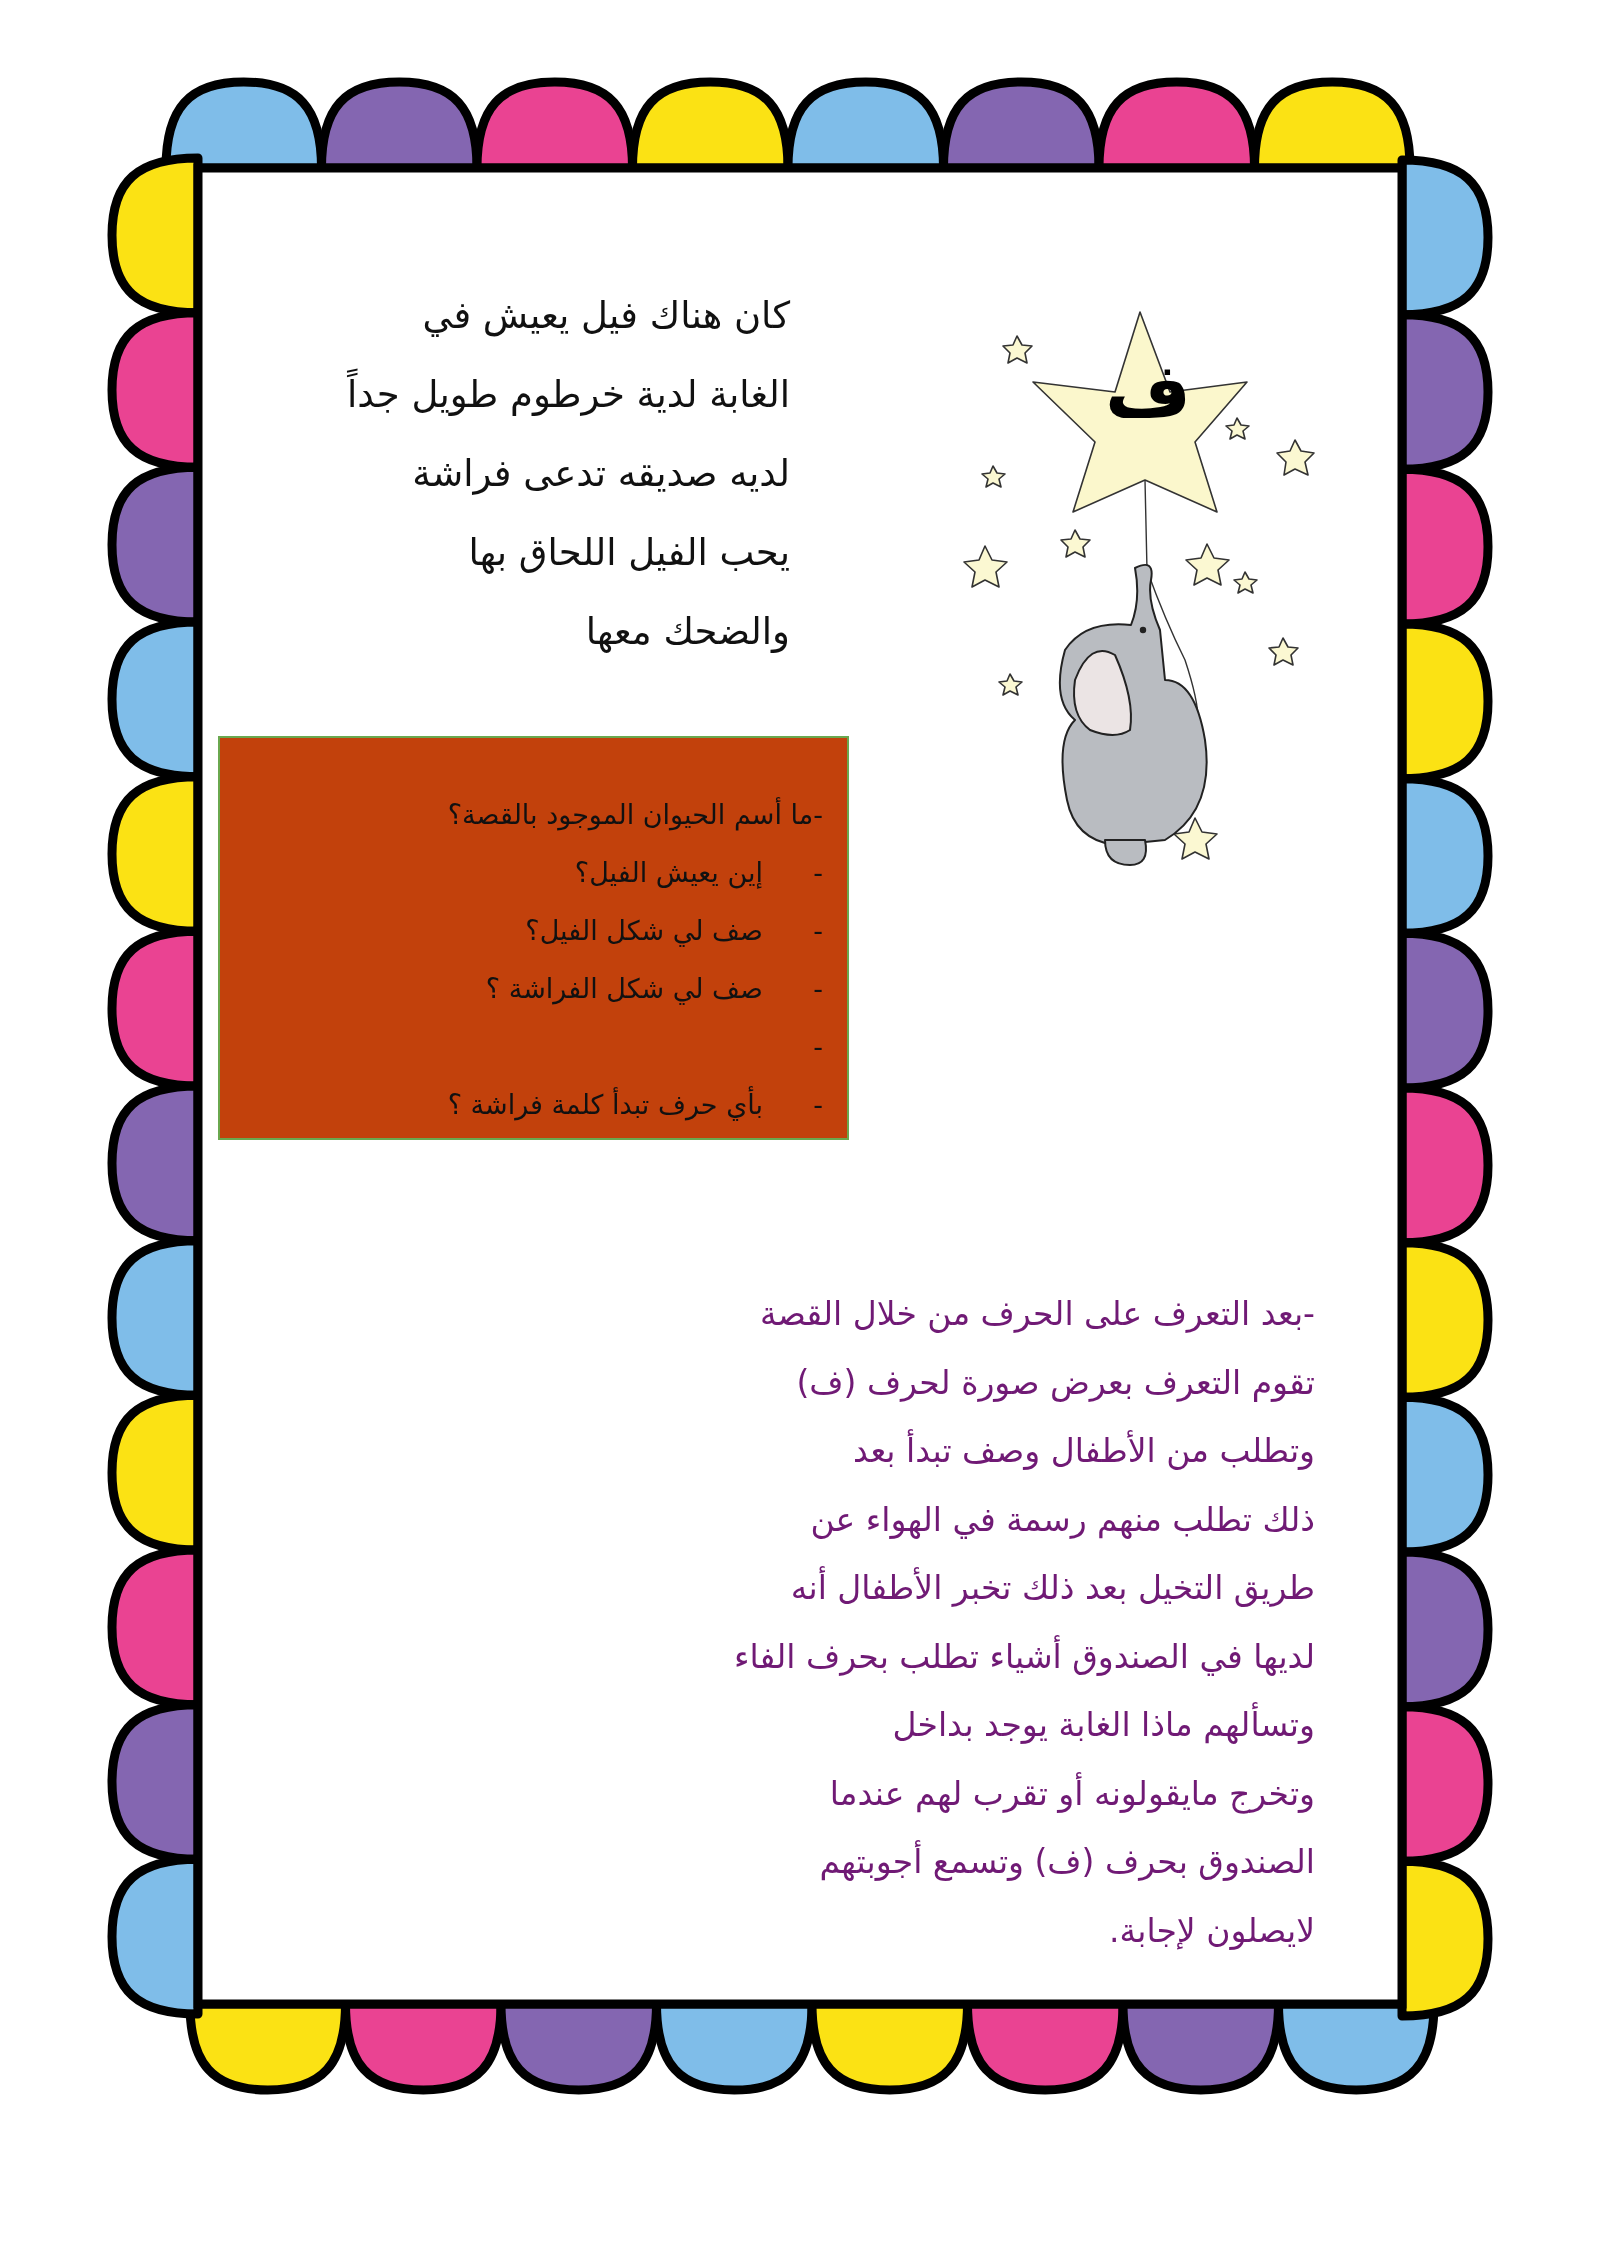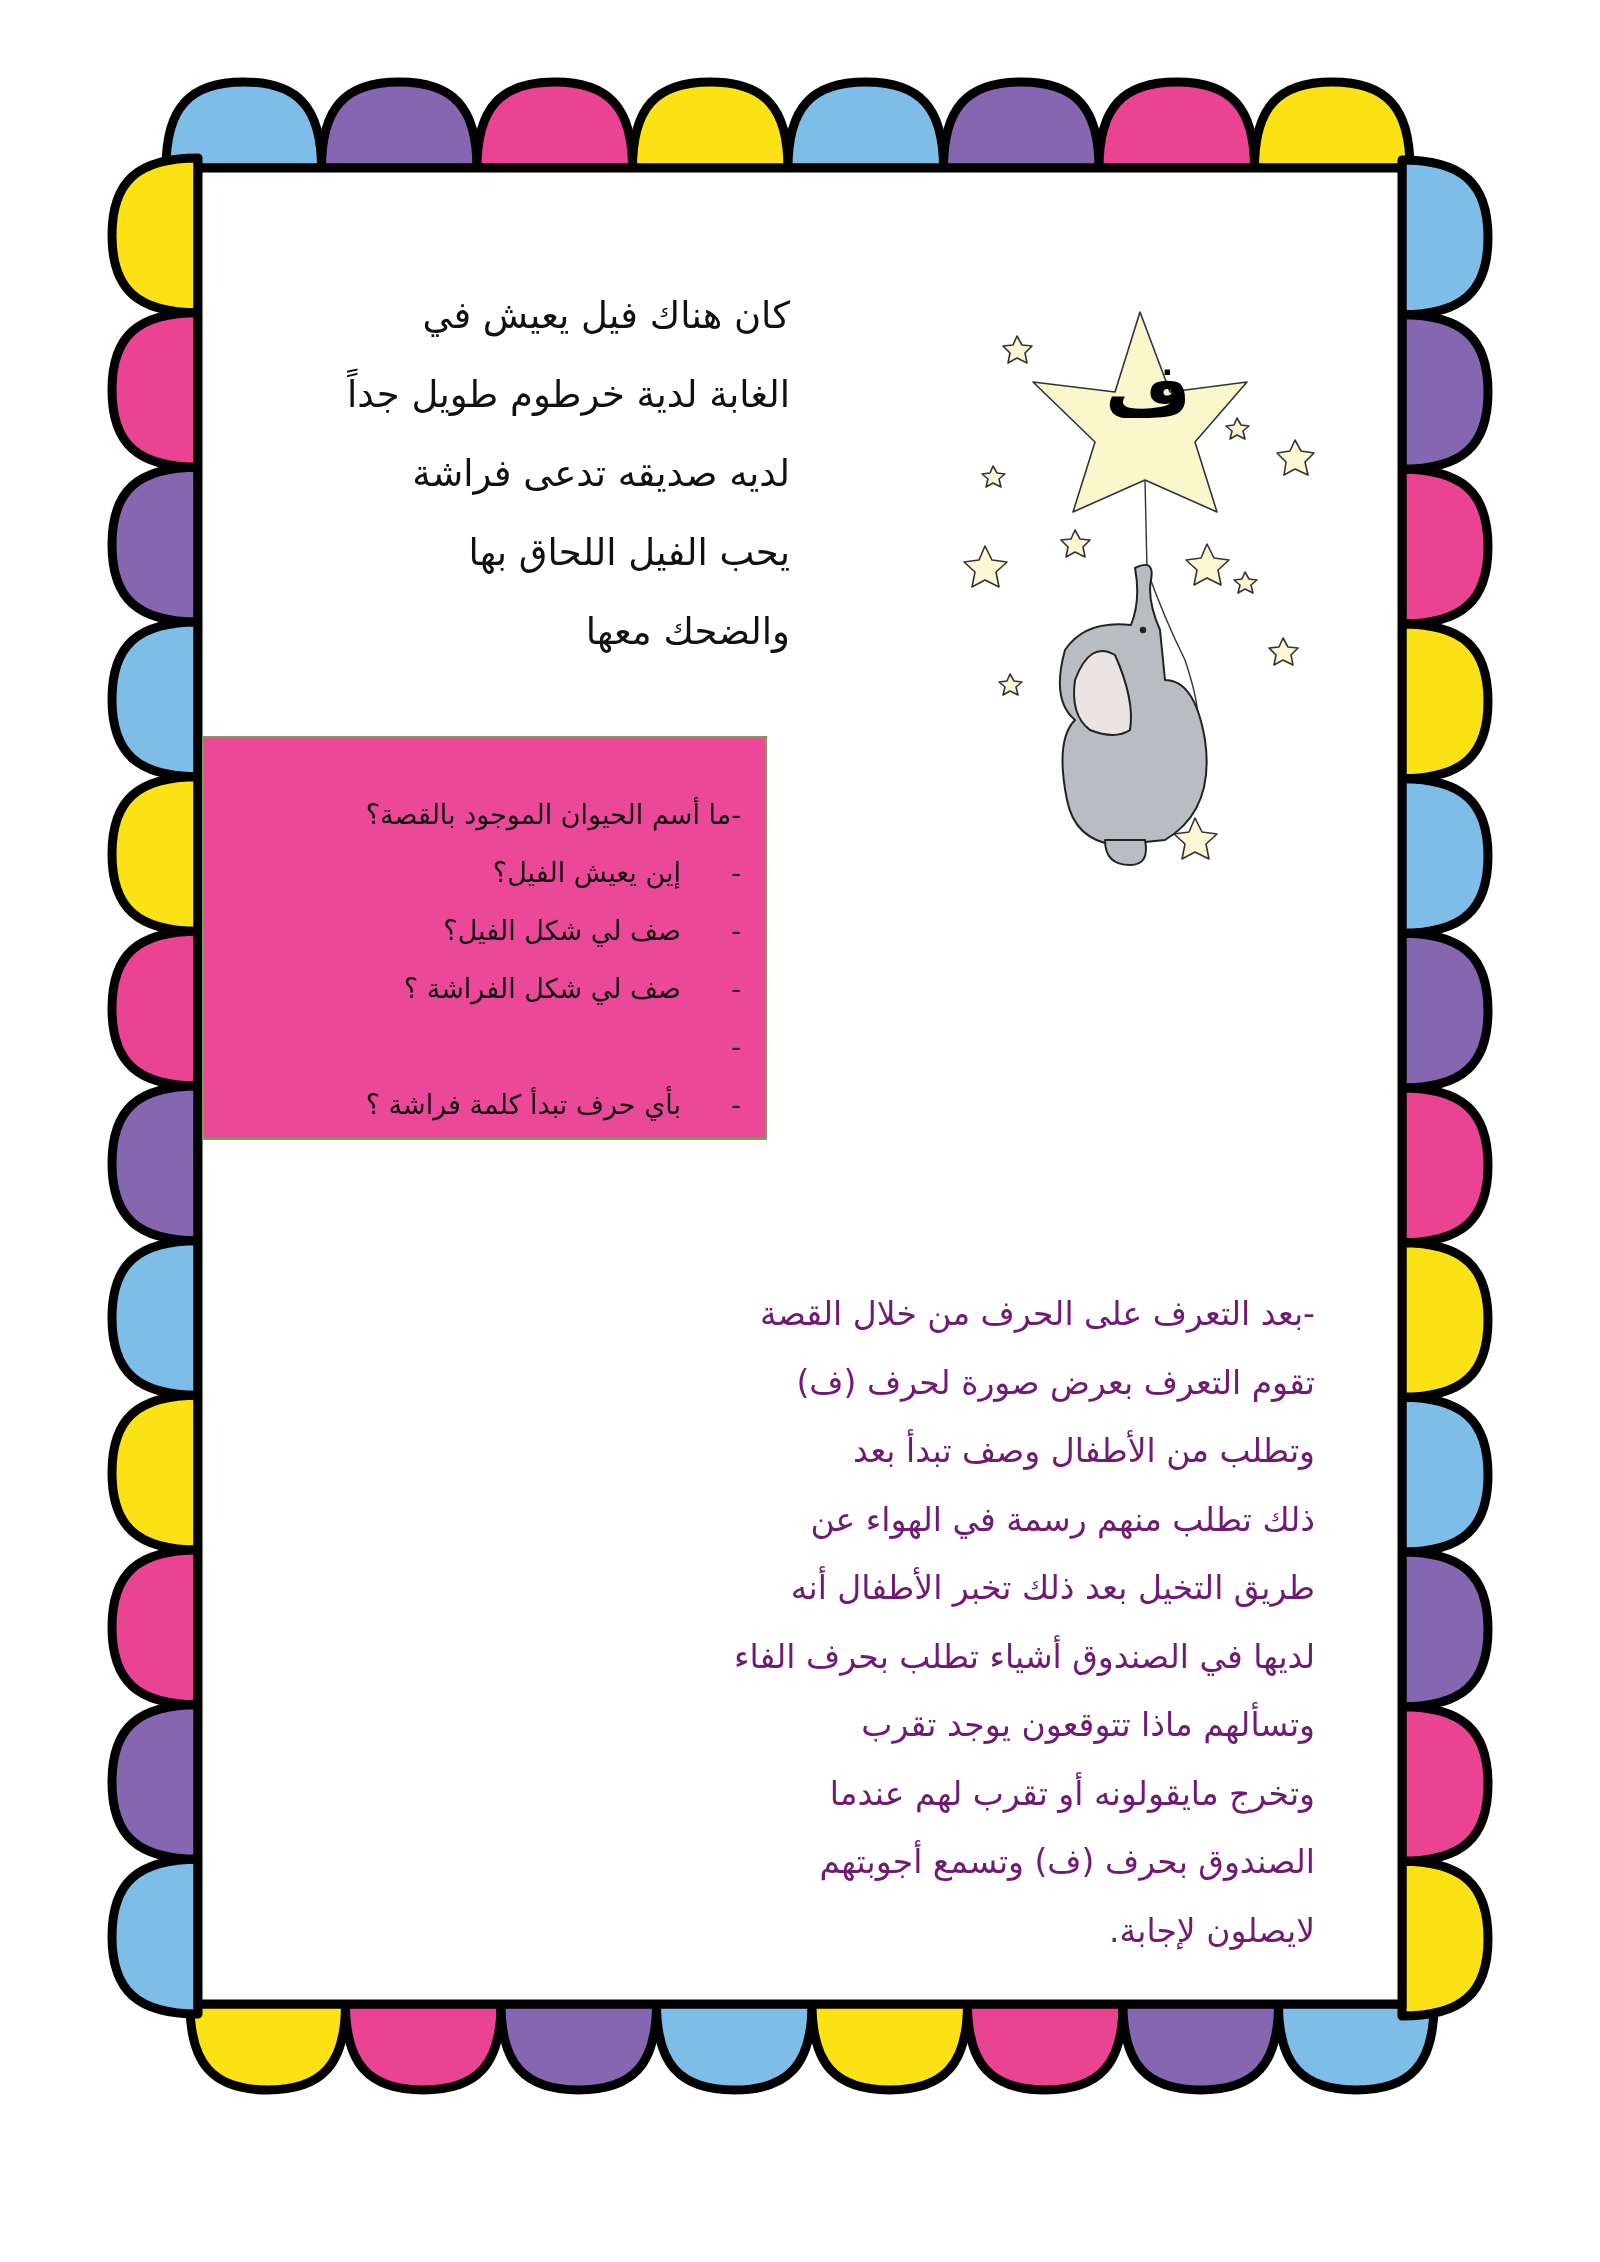--- a/index.html
+++ b/index.html
@@ -5,22 +5,22 @@
   html, body { margin:0; padding:0; background:#ffffff; }
   body { width:1600px; height:2262px; position:relative; overflow:hidden; font-family:"DejaVu Sans", sans-serif; }
   #frame-svg { position:absolute; left:0; top:0; width:1600px; height:2262px; }
   .story {
     position:absolute; right:810px; top:276px; width:520px;
     direction:rtl; text-align:right; color:#111;
     font-family:"DejaVu Sans", sans-serif; font-size:37px; line-height:79px; font-weight:500;
   }
   .story div { white-space:nowrap; }
   .qbox {
-    position:absolute; left:202px; top:736px; width:565px; height:404px;
-    border:2.5px solid #6aa84f; box-sizing:border-box; background:#ec4899;
+    position:absolute; left:218px; top:736px; width:631px; height:404px;
+    border:2.5px solid #6aa84f; box-sizing:border-box; background:#c2410c;
   }
   .qlist {
     position:absolute; right:24px; top:48px; direction:rtl; text-align:right;
     font-family:"DejaVu Sans", sans-serif; font-size:27px; line-height:58px; color:#111;
   }
   .qrow { display:flex; flex-direction:row; white-space:nowrap; }
   .qdash { width:60px; text-align:right; }
   .activity {
     position:absolute; right:285px; top:1280px; width:680px;
     direction:rtl; text-align:right; color:#701a75;
@@ -146,17 +146,17 @@
   </div>
 </div>
 
 <div class="activity">
   <div>-بعد التعرف  على الحرف من خلال القصة</div>
   <div>تقوم التعرف بعرض صورة لحرف (ف)</div>
   <div>وتطلب من الأطفال وصف تبدأ بعد</div>
   <div>ذلك تطلب منهم رسمة في الهواء عن</div>
   <div>طريق التخيل بعد ذلك تخبر الأطفال أنه</div>
   <div>لديها في الصندوق أشياء تطلب بحرف الفاء</div>
-  <div>وتسألهم ماذا تتوقعون يوجد تقرب</div>
+  <div>وتسألهم ماذا الغابة يوجد بداخل</div>
   <div>وتخرج مايقولونه أو تقرب لهم عندما</div>
   <div>الصندوق بحرف (ف) وتسمع أجوبتهم</div>
   <div>لايصلون لإجابة.</div>
 </div>
 
 </body></html>

